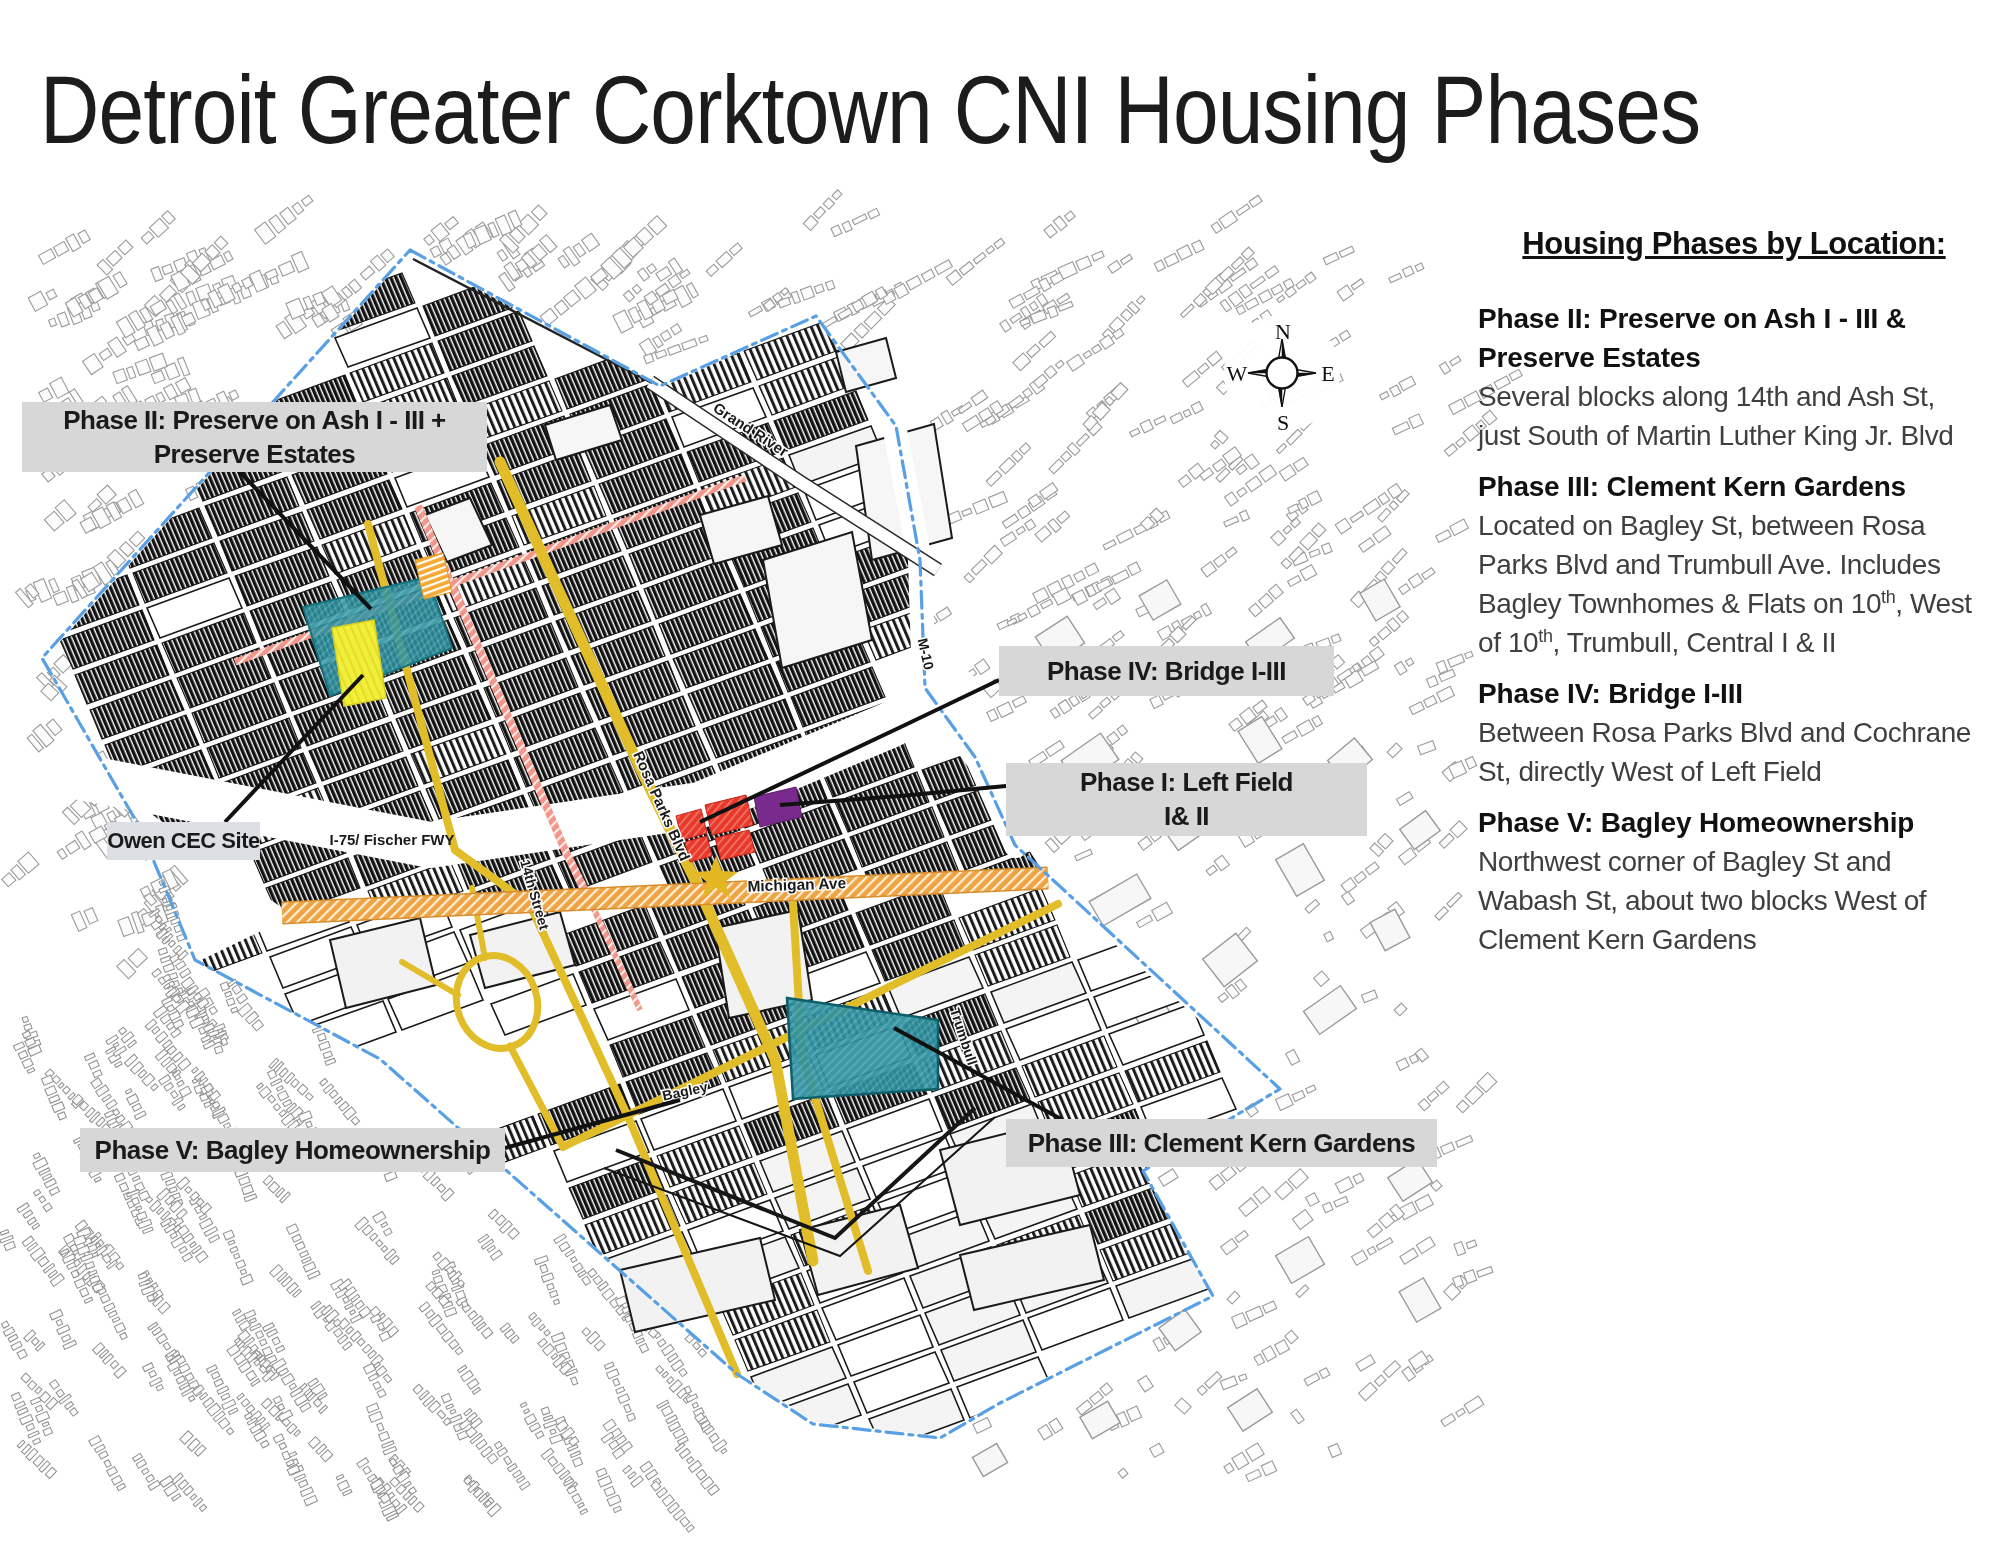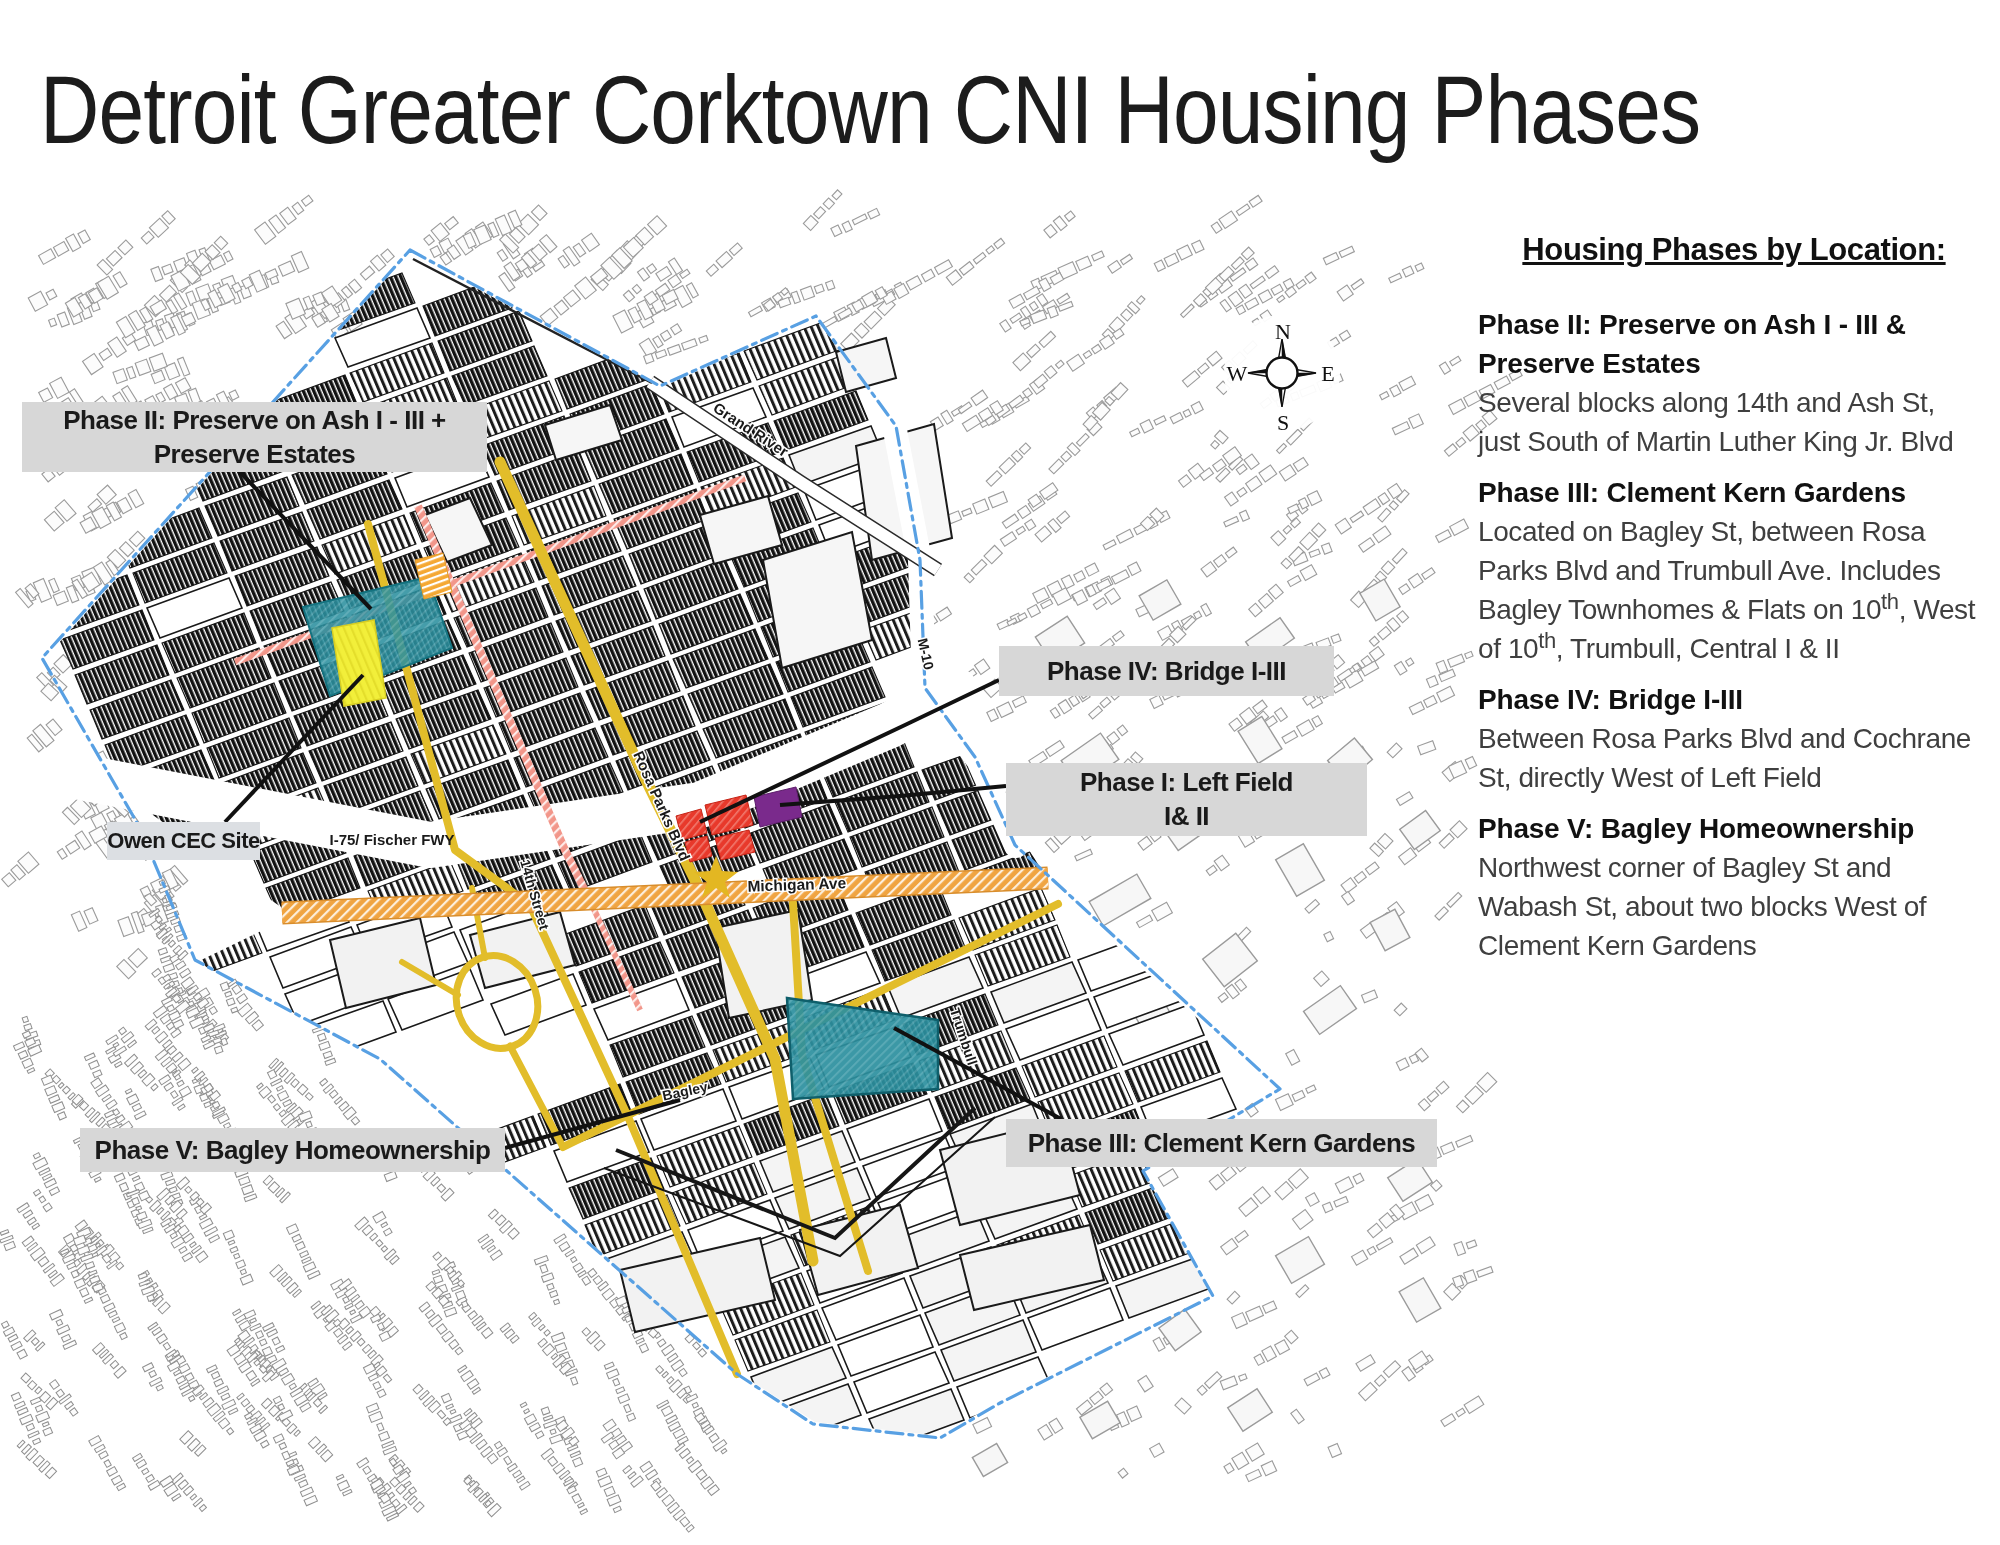--- a/index.html
+++ b/index.html
@@ -1,21 +1,21 @@
 <!DOCTYPE html>
 <html><head><meta charset="utf-8">
 <style>
 html,body{margin:0;padding:0;background:#fff;width:2000px;height:1545px;overflow:hidden}
 *{box-sizing:border-box}
 .title{position:absolute;left:40px;top:55px;font-family:"Liberation Sans",sans-serif;font-size:96px;color:#1c1c1c;white-space:nowrap;letter-spacing:-1px;z-index:5;transform:scaleX(0.855);transform-origin:0 0}
-.col{position:absolute;left:1478px;top:233px;width:512px;font-family:"Liberation Sans",sans-serif;color:#3f3f3f;font-size:28px;line-height:39px;letter-spacing:-0.4px;z-index:5}
+.col{position:absolute;left:1478px;top:227px;width:512px;font-family:"Liberation Sans",sans-serif;color:#3f3f3f;font-size:28px;line-height:39px;letter-spacing:-0.4px;z-index:5}
 .col h3{margin:0 0 38px 0;font-size:31px;line-height:34px;color:#111;text-align:center;text-decoration:underline;font-weight:bold}
 .col .sec{margin-top:12px}
 .col b{color:#111;letter-spacing:-0.2px}
-sup{font-size:22px;line-height:0}
+sup{font-size:18px;line-height:0}
 </style></head>
 <body>
 
 <div class="title">Detroit Greater Corktown CNI Housing Phases</div>
 
 <svg width="2000" height="1545" viewBox="0 0 2000 1545" style="position:absolute;left:0;top:0">
 <defs>
 <pattern id="rh" width="4.8" height="4.8" patternUnits="userSpaceOnUse" patternTransform="rotate(-23)">
   <rect width="4.8" height="4.8" fill="#ffffff"></rect>
         <rect width="3.4" height="4.8" fill="#121212"></rect>

